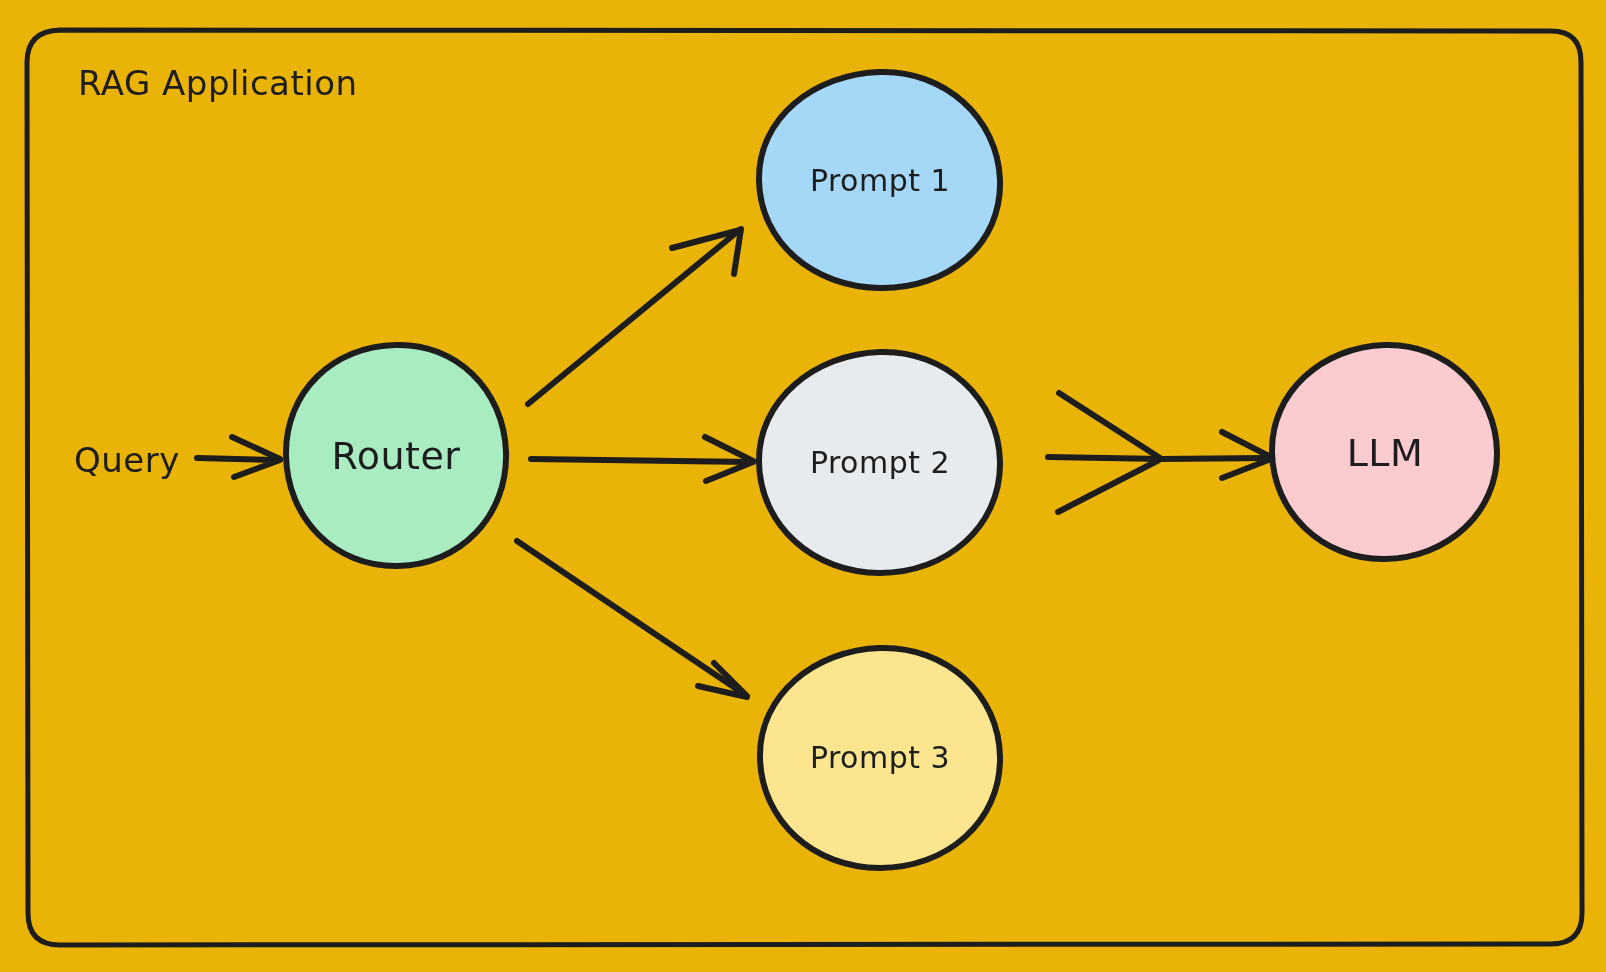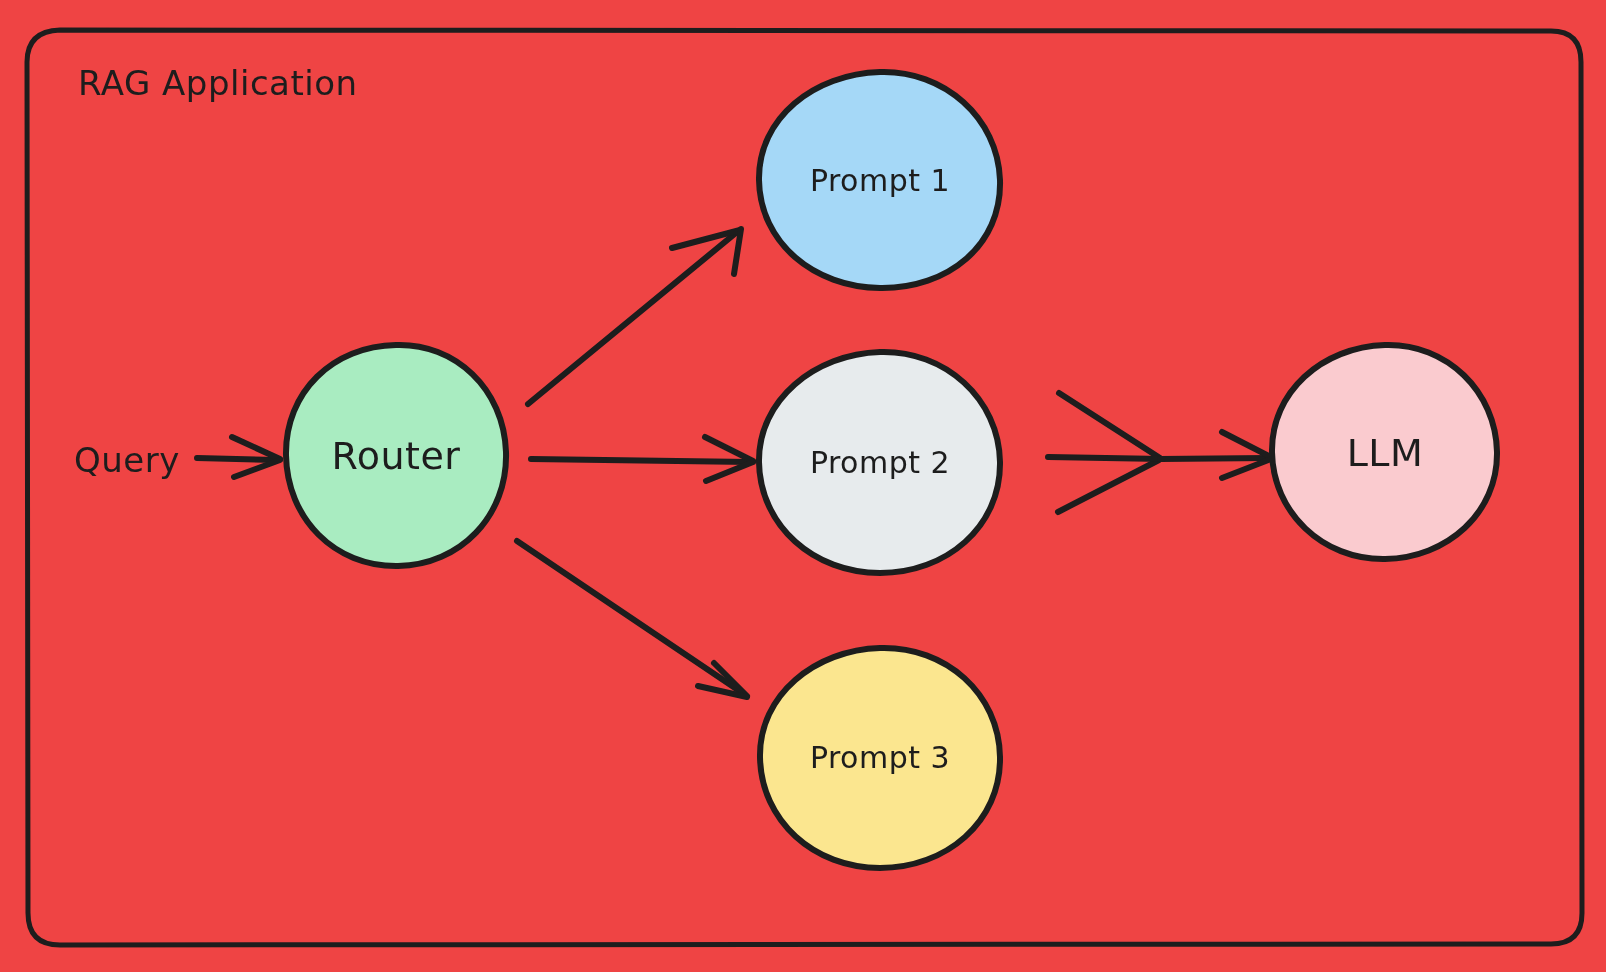--- a/index.html
+++ b/index.html
@@ -7,21 +7,21 @@
     padding: 0;
     background: #ffffff;
   }
   body {
     font-family: "DejaVu Sans", sans-serif;
   }
   #canvas {
     position: relative;
     width: 1606px;
     height: 972px;
-    background: #ef4444;
+    background: #eab308;
     overflow: hidden;
   }
   #canvas svg {
     position: absolute;
     top: 0;
     left: 0;
     width: 1606px;
     height: 972px;
   }
   .sketch-text {

